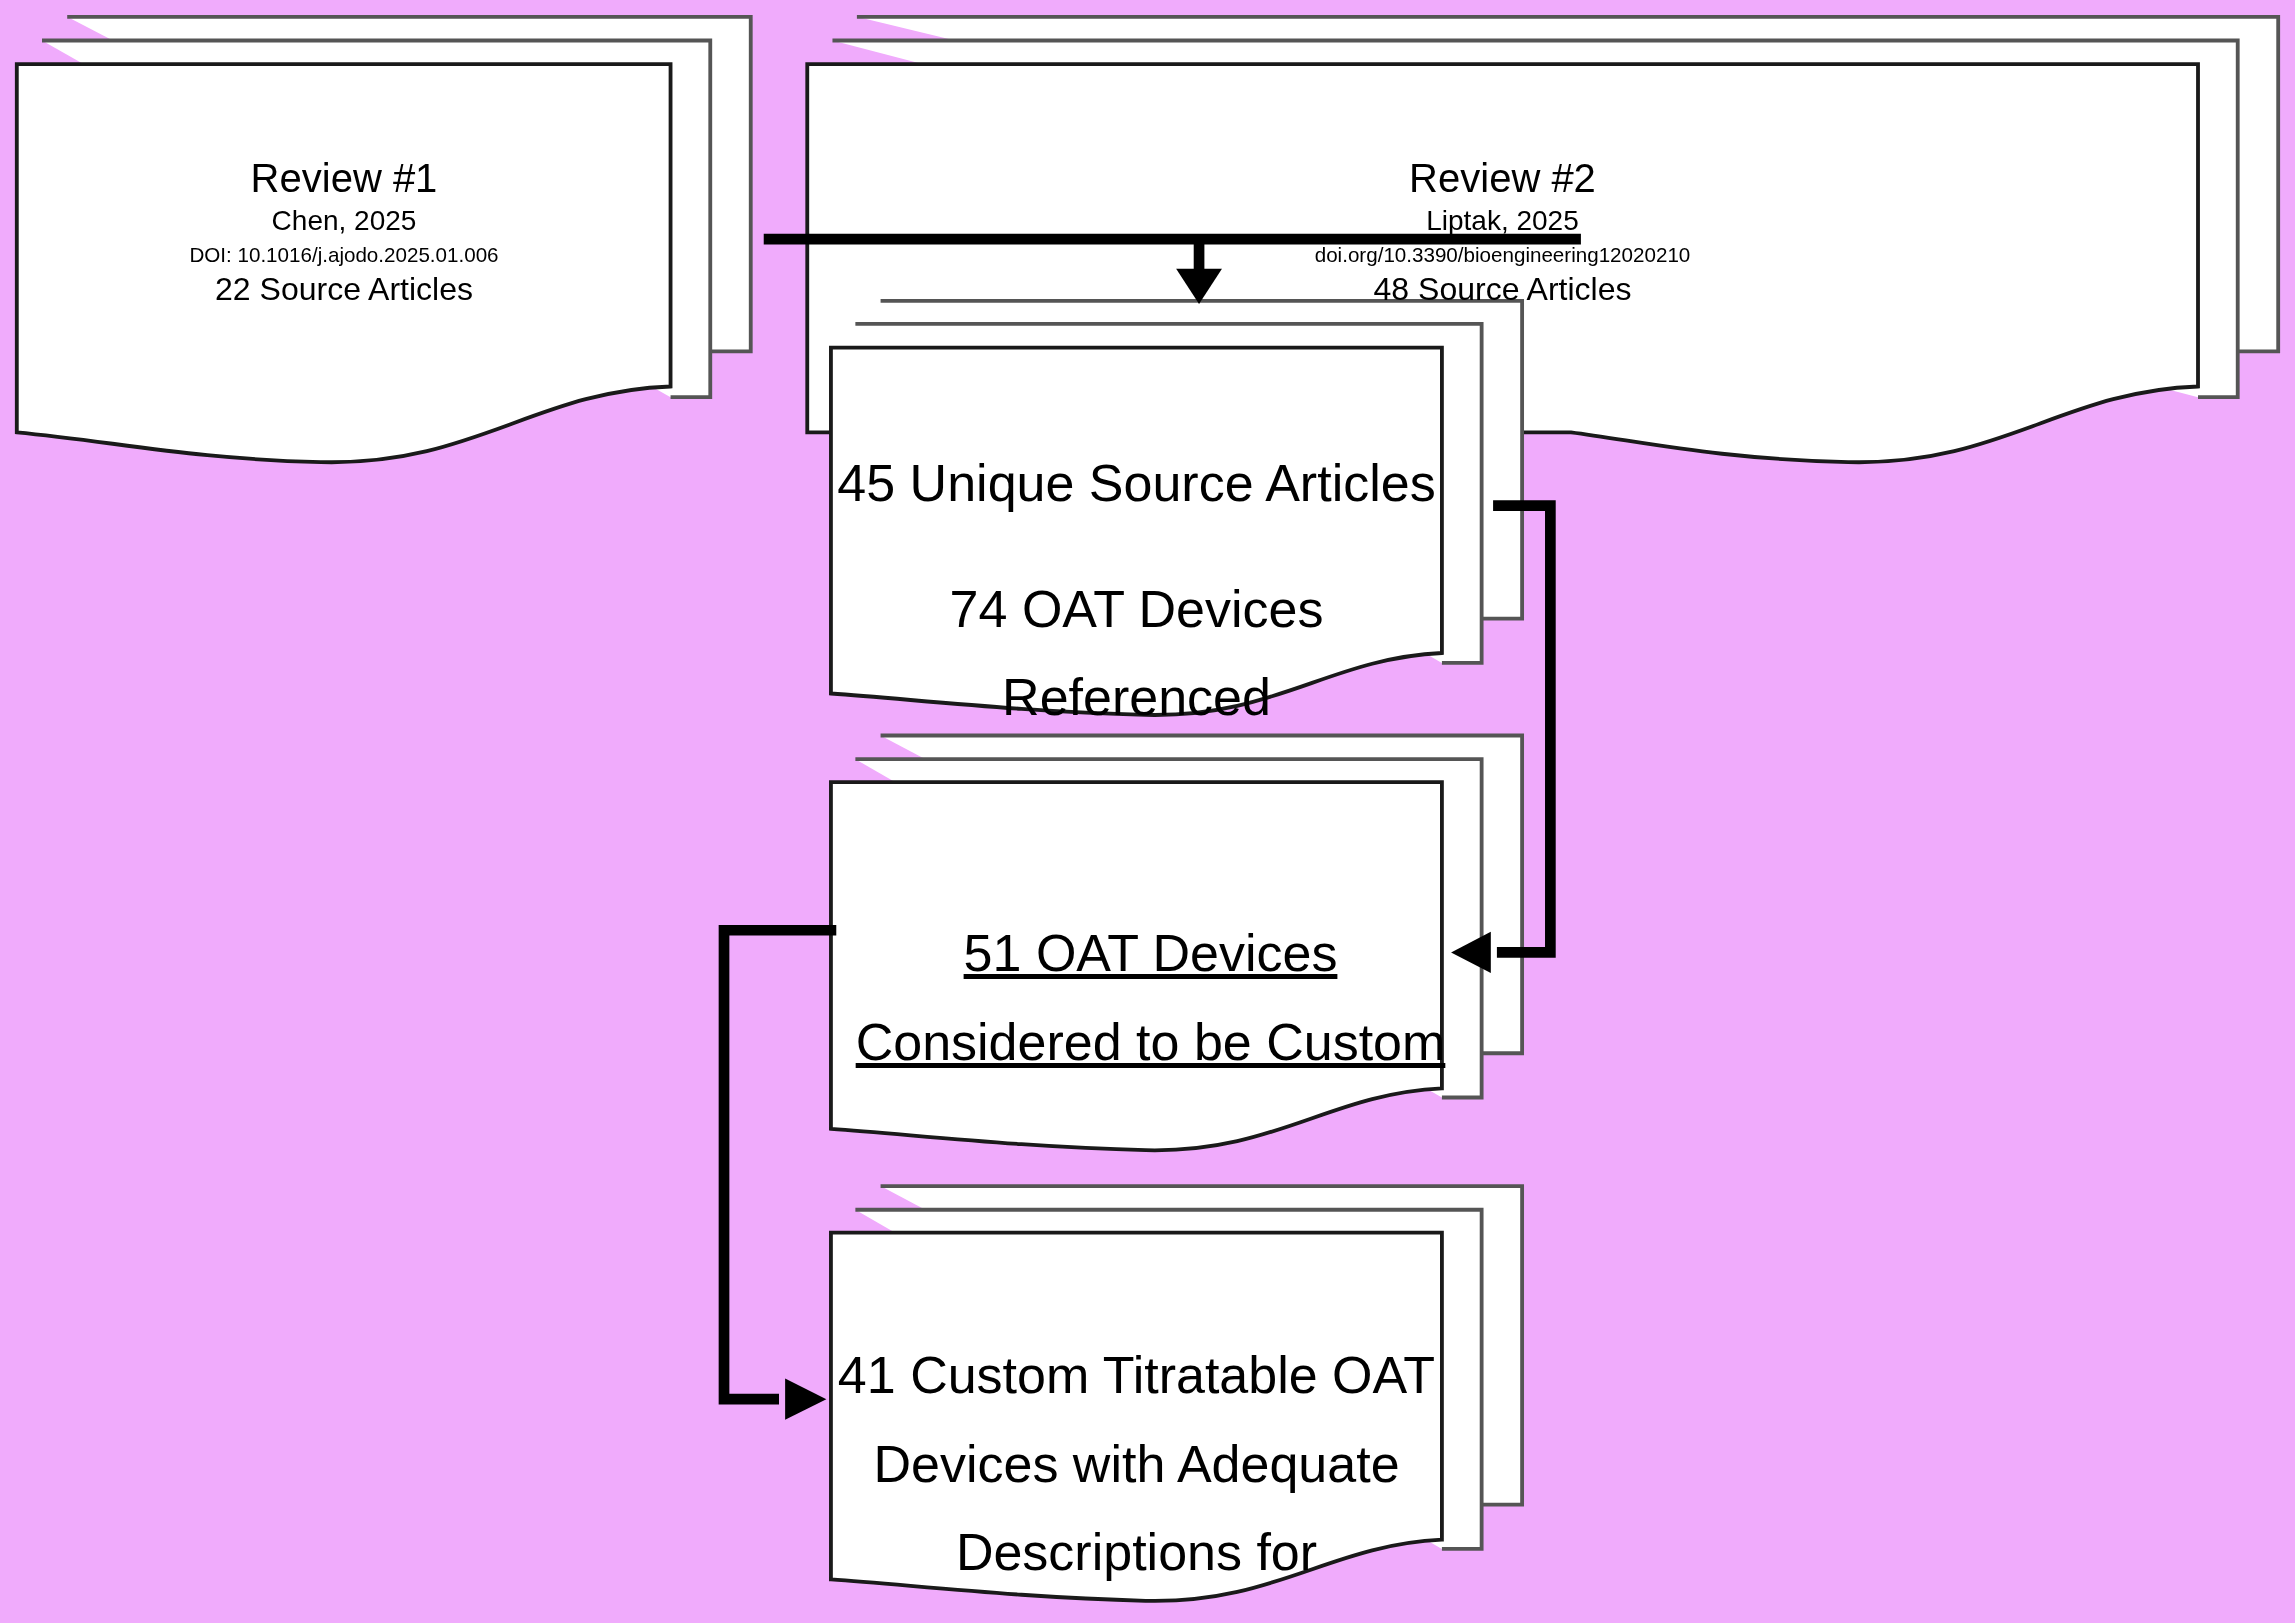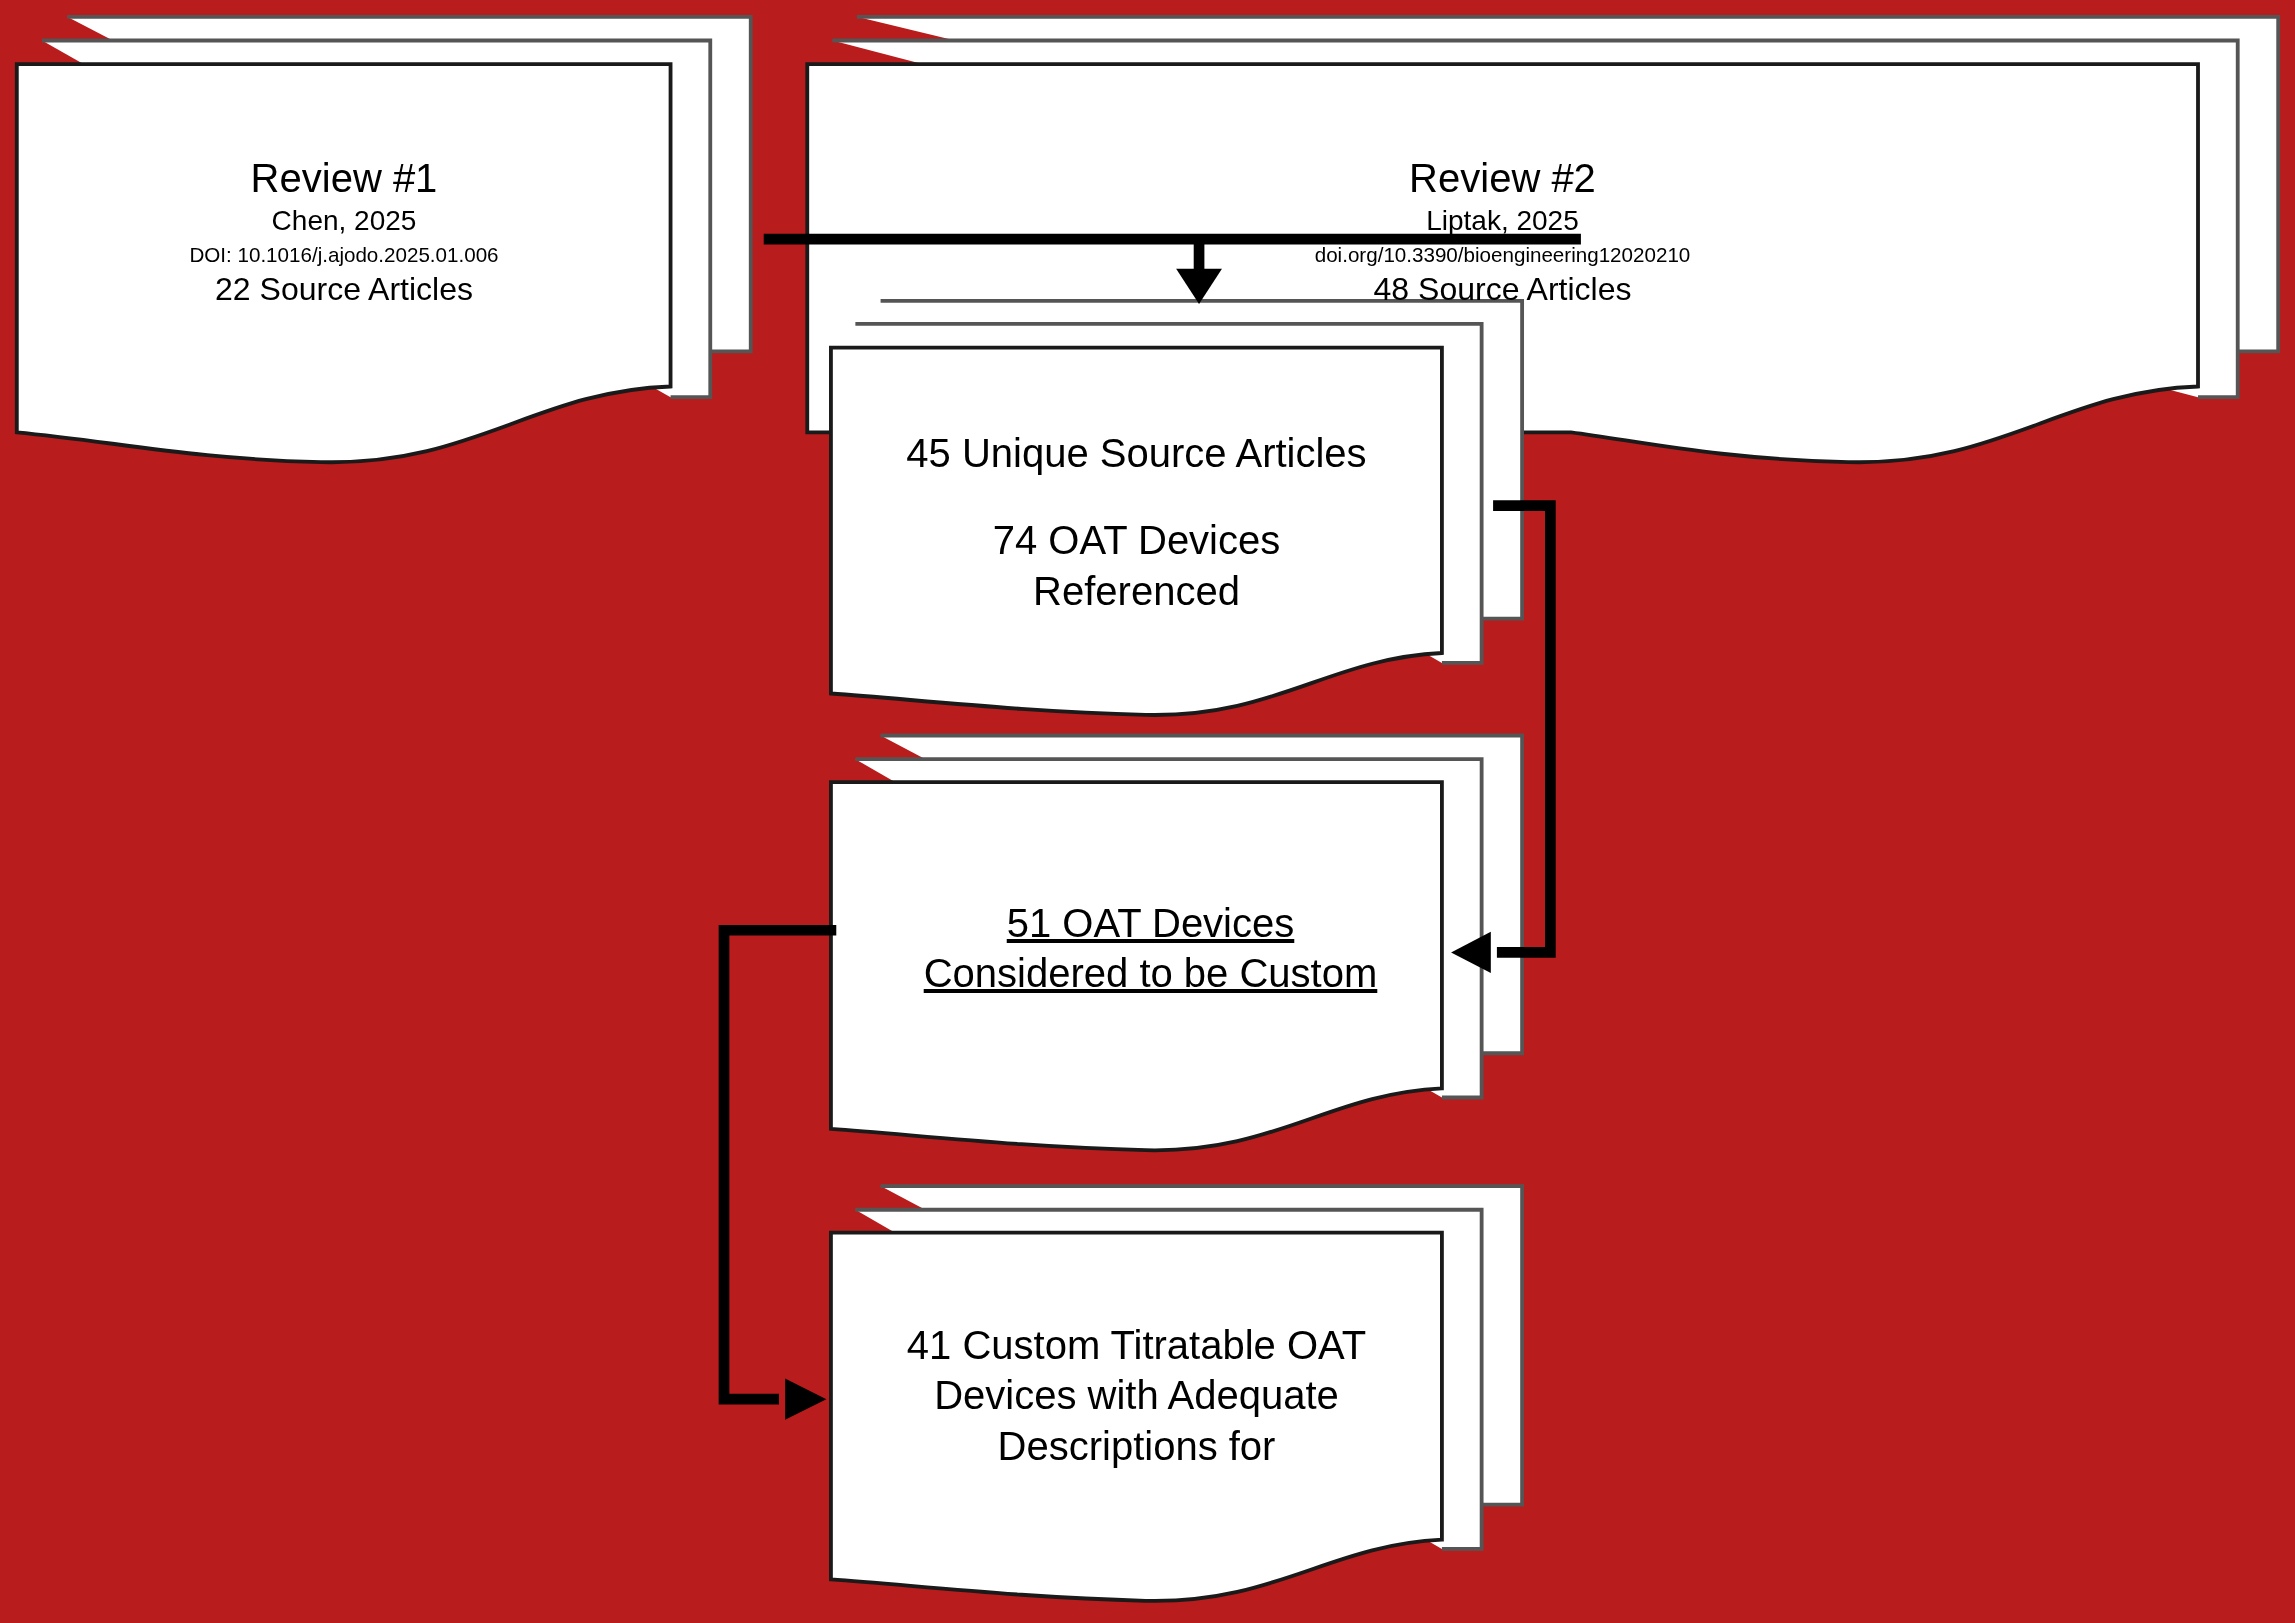--- a/index.html
+++ b/index.html
@@ -11,21 +11,21 @@
   body {
     font-family: "Liberation Sans", sans-serif;
     width: 2295px;
     height: 1623px;
     overflow: hidden;
   }
   #diagram-root {
     position: relative;
     width: 2295px;
     height: 1623px;
-    background: #b91c1c;
+    background: #f0abfc;
   }
   svg.flow-svg {
     position: absolute;
     top: 0;
     left: 0;
     width: 2295px;
     height: 1623px;
     display: block;
   }
   .doc-back {
@@ -74,22 +74,23 @@
     white-space: nowrap;
     margin-top: 3.1px;
     margin-bottom: 1.5px;
   }
   .t-count {
     font-size: 32px;
     font-weight: 400;
     white-space: nowrap;
   }
   .t-body {
-    font-size: 40px;
-    font-weight: 400;
+    font-size: 52px;
+    font-weight: 400;
+    margin-top: 23px;
   }
   .t-gap {
     height: 37px;
   }
 </style>
 </head>
 <body>
 
 <div id="diagram-root">
 

